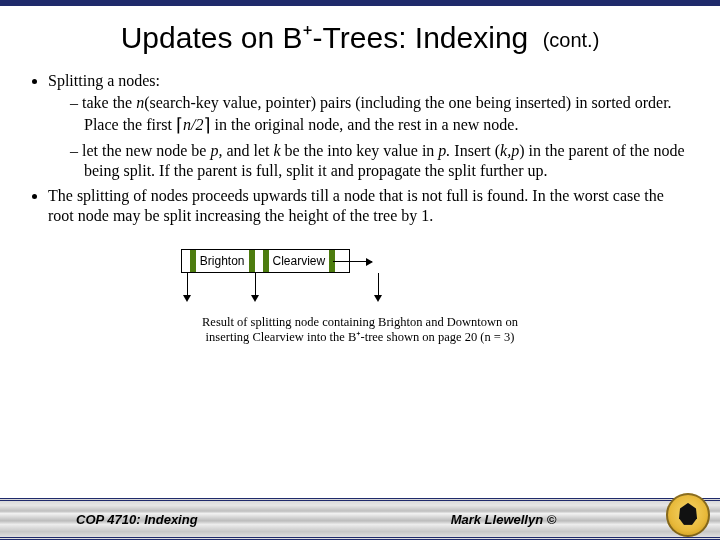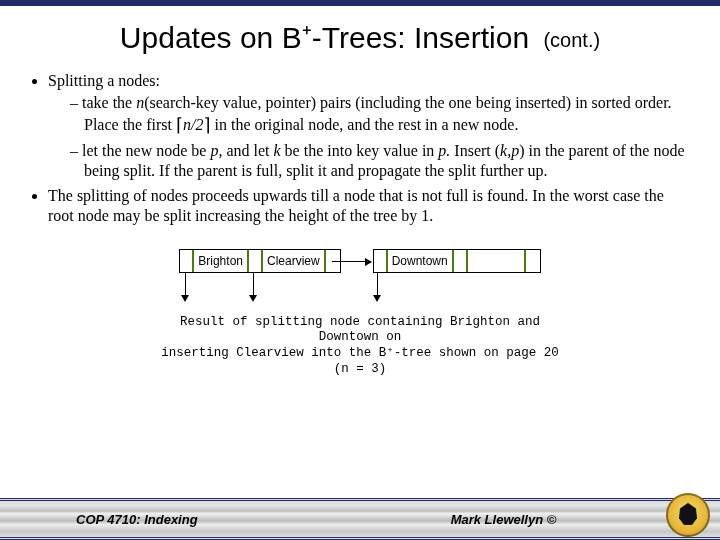--- a/index.html
+++ b/index.html
@@ -35,21 +35,21 @@
   .diagram-wrap { width: 100%; text-align: center; margin-top: 22px; }
   .diagram { display: inline-block; }
   .nodes { display: flex; gap: 32px; align-items: flex-start; }
   .node {
     display: flex;
     border: 1px solid #000;
     height: 24px;
     background: #fff;
   }
   .cell {
-    border-right: 2px solid #4d7c0f;
+    border-right: 6px solid #4d7c0f;
     height: 100%;
     display: flex; align-items: center; justify-content: center;
     font-family: Arial, Helvetica, sans-serif;
     font-size: 12px;
     padding: 0 4px;
   }
   .cell:last-child { border-right: none; }
   .ptr { width: 14px; }
   .key { min-width: 50px; }
   .arrows-row { display: flex; gap: 32px; }
@@ -60,21 +60,21 @@
   .down-arrow::before {
     content: ""; position: absolute; left: 6px; top: 0; width: 1px; height: 24px; background: #000;
   }
   .down-arrow::after {
     content: ""; position: absolute; left: 2px; top: 22px;
     width: 0; height: 0; border-left: 4px solid transparent; border-right: 4px solid transparent; border-top: 7px solid #000;
   }
   .spacer-key { display: inline-block; }
 
   .caption {
-    font-family: Liberation Mono, monospace;
+    font-family: Liberation Serif, serif;
     font-size: 12.5px;
     text-align: center;
     margin: 8px auto 12px auto;
     max-width: 400px;
     line-height: 1.25;
   }
 
   .footer {
     position: absolute; left: 0; bottom: 0; width: 100%;
     height: 42px;
@@ -121,21 +121,21 @@
     width:0;height:0;border-top:4px solid transparent;border-bottom:4px solid transparent;border-left:7px solid #000;
   }
   .node-rel { position: relative; }
 </style>
 </head>
 <body>
 
 <div class="topbar"></div>
 
 <div class="title">
-  <span>Updates on B⁺-Trees:  Insertion</span>
+  <span>Updates on B⁺-Trees:  Indexing</span>
   <span class="cont">(cont.)</span>
 </div>
 
 <div class="content">
   <ul class="outer">
     <li>
       <span>Splitting a nodes:</span>
       <ul class="inner">
         <li>
           <span>take the </span><span class="mathi">n</span><span>(search-key value, pointer) pairs (including the one being inserted) in sorted order.  Place the first </span><span class="ceil-l">⌈</span><span class="mathi">n/2</span><span class="ceil-r">⌉</span><span> in the original node, and the rest in a new node.</span>
@@ -154,27 +154,20 @@
 <div class="diagram-wrap">
   <div class="diagram">
     <div class="nodes">
       <div class="node node-rel" id="leftNode">
         <div class="cell ptr"></div>
         <div class="cell key">Brighton</div>
         <div class="cell ptr"></div>
         <div class="cell key">Clearview</div>
         <div class="cell ptr" style="border-right:none"></div>
       </div>
-      <div class="node node-rel" id="rightNode">
-        <div class="cell ptr"></div>
-        <div class="cell key">Downtown</div>
-        <div class="cell ptr"></div>
-        <div class="cell key" style="min-width:58px"></div>
-        <div class="cell ptr" style="border-right:none"></div>
-      </div>
     </div>
     <div class="arrows-row">
       <div class="arrow-set" id="leftArrows" style="width: 159.391px;">
           <div class="down-arrow" style="width:14px"></div>
           <span class="spacer-key" style="width:53.703125px"></span>
           <div class="down-arrow" style="width:14px"></div>
           <span class="spacer-key" style="width:61.6875px"></span>
           <span class="spacer-key" style="width:14px"></span>
         </div>
       <div class="arrow-set" id="rightArrows" style="width: 167.031px;">

